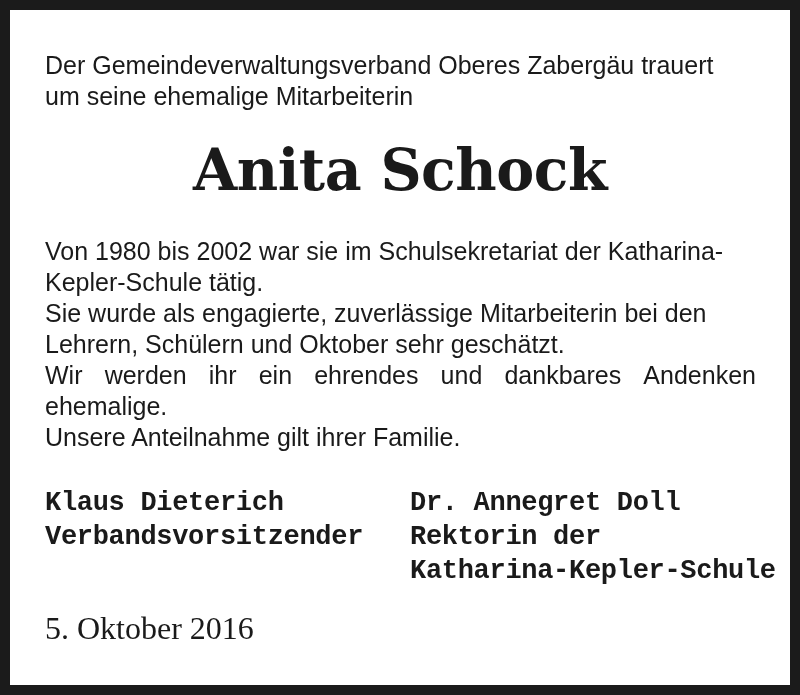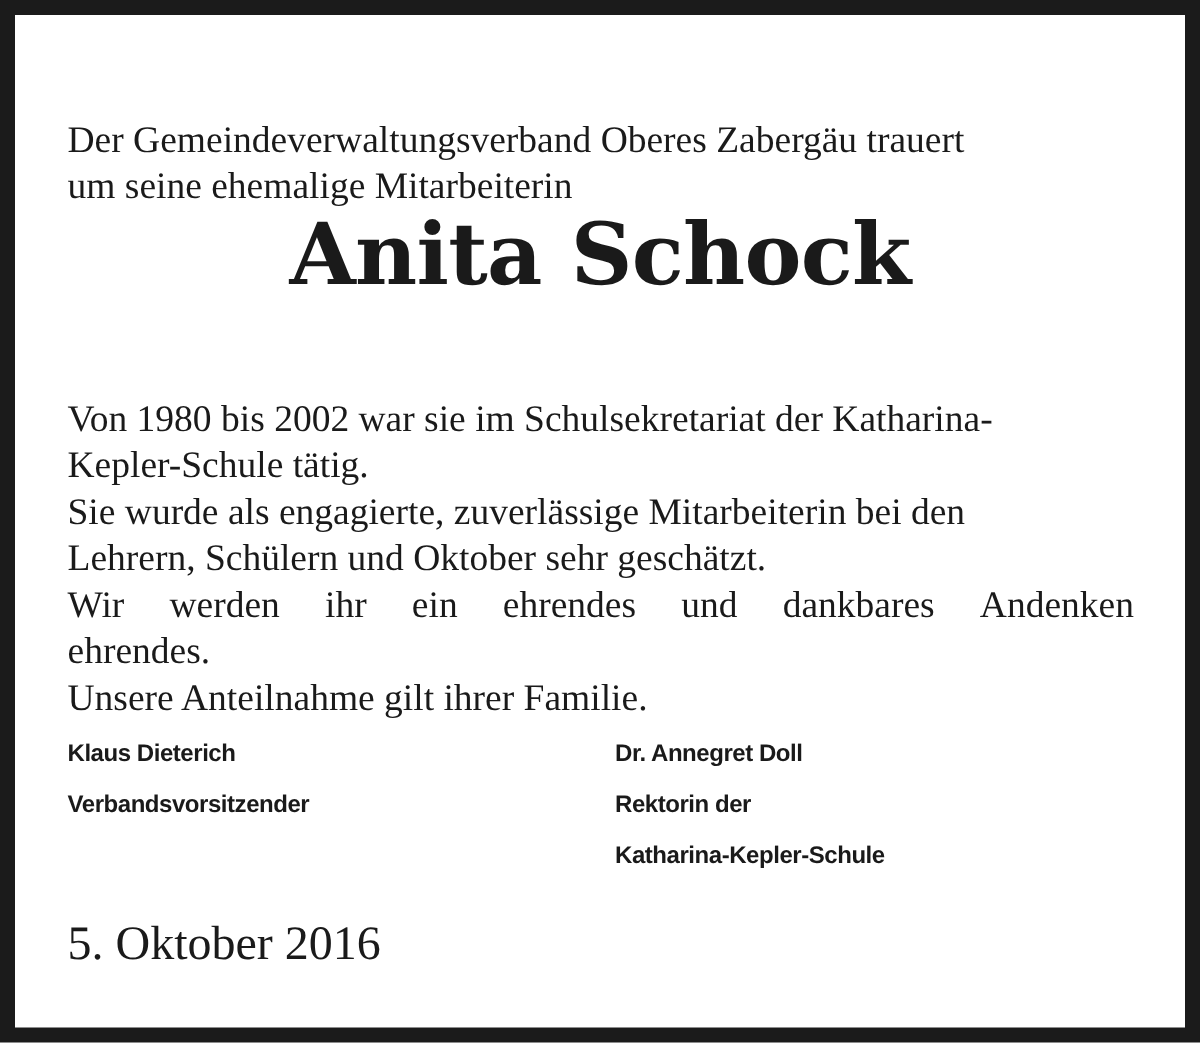--- a/index.html
+++ b/index.html
@@ -16,24 +16,23 @@
       background: #ffffff;
       color: #1a1a1a;
       font-family: "DejaVu Serif", "Liberation Serif", serif;
     }
     .txt {
       position: absolute;
       left: 35px;
       width: 711px;
       font-size: 22px;
       line-height: 31px;
-      font-family: Liberation Serif, serif;
+      font-family: Liberation Sans, sans-serif;
       font-size: 25px;
       white-space: nowrap;
-      margin-top: 28px;
     }
     .intro { top: 40px; }
     .name {
       position: absolute;
       left: 0; right: 0;
       top: 125px;
       text-align: center;
       font-family: "DejaVu Serif", "Liberation Serif", serif;
       font-weight: bold;
       font-size: 57px;
@@ -42,23 +41,23 @@
     }
     .body-block { top: 226px; }
     .line { display: block; height: 31px; }
     .justify {
       display: flex; justify-content: space-between;
       width: 711px;
     }
     .sig {
       position: absolute;
       top: 476px;
-      font-family: Liberation Sans, sans-serif;
+      font-family: Liberation Mono, monospace;
       font-weight: bold;
-      font-size: 16px;
+      font-size: 27px;
       line-height: 34px;
       white-space: nowrap;
       letter-spacing: -0.3px;
     }
     .sig-left { left: 35px; }
     .sig-right { left: 400px; }
     .date {
       position: absolute;
       left: 35px; top: 603px;
       font-family: "Liberation Serif", "DejaVu Serif", serif;
@@ -86,21 +85,21 @@
     <span class="line justify">
       <span>Wir</span>
       <span>werden</span>
       <span>ihr</span>
       <span>ein</span>
       <span>ehrendes</span>
       <span>und</span>
       <span>dankbares</span>
       <span>Andenken</span>
     </span>
-    <span class="line">ehrendes.</span>
+    <span class="line">ehemalige.</span>
     <span class="line">Unsere Anteilnahme gilt ihrer Familie.</span>
   </div>
 
   <div class="sig sig-left">
     <div>Klaus Dieterich</div>
     <div>Verbandsvorsitzender</div>
   </div>
 
   <div class="sig sig-right">
     <div>Dr. Annegret Doll</div>

